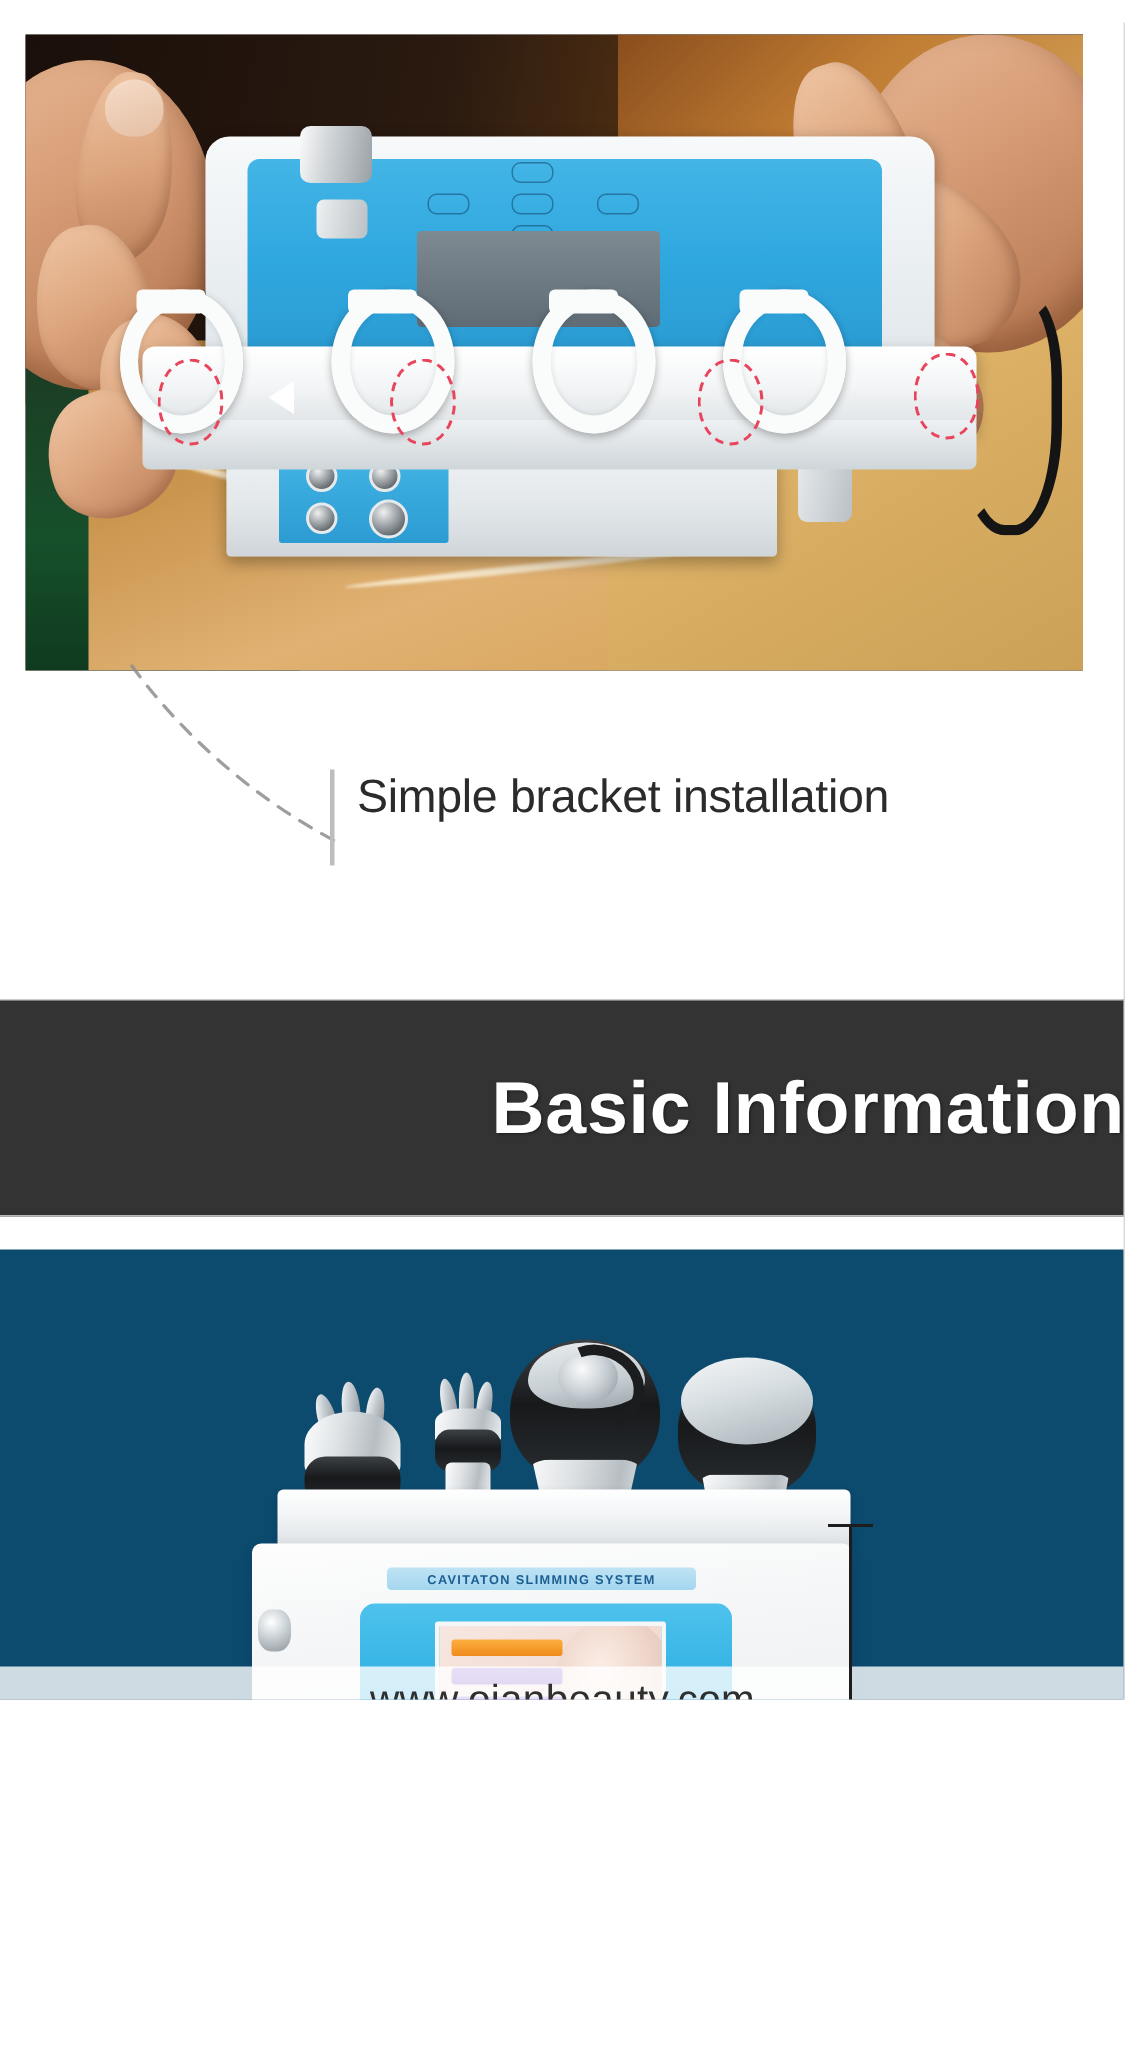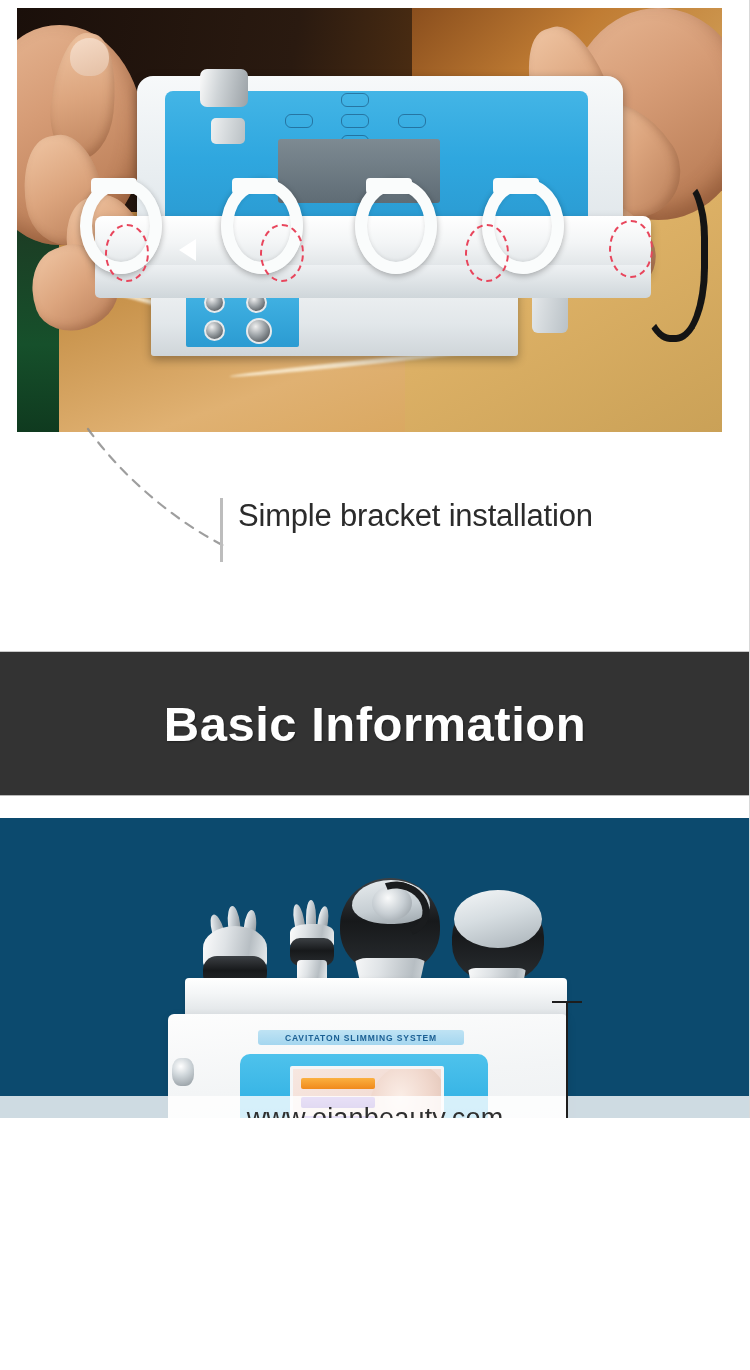--- a/index.html
+++ b/index.html
@@ -9,21 +9,21 @@
     background: #ffffff;
   }
   body {
     font-family: "Liberation Sans", sans-serif;
     -webkit-font-smoothing: antialiased;
   }
   .page {
     position: relative;
     width: 750px;
     height: 1118px;
-    margin: 0 auto;
+    margin: 15px auto;
     background: #ffffff;
     overflow: hidden;
     border-right: 1px solid #d9d9d9;
     box-sizing: border-box;
   }
 
   
   .photo-frame {
     position: absolute;
     left: 17px;
@@ -220,21 +220,21 @@
   .banner {
     position: absolute;
     left: 0; top: 651px;
     width: 750px; height: 145px;
     background: #333333;
     box-sizing: border-box;
     border-top: 1px solid #c9c9c9;
     border-bottom: 1px solid #b9b9b9;
     display: flex;
     align-items: center;
-    justify-content: center;
+    justify-content: flex-end;
   }
   .banner-title {
     color: #ffffff;
     font-size: 49px;
     font-weight: bold;
     letter-spacing: .5px;
     text-shadow: 1px 1px 2px rgba(0,0,0,.4);
   }
 
   

